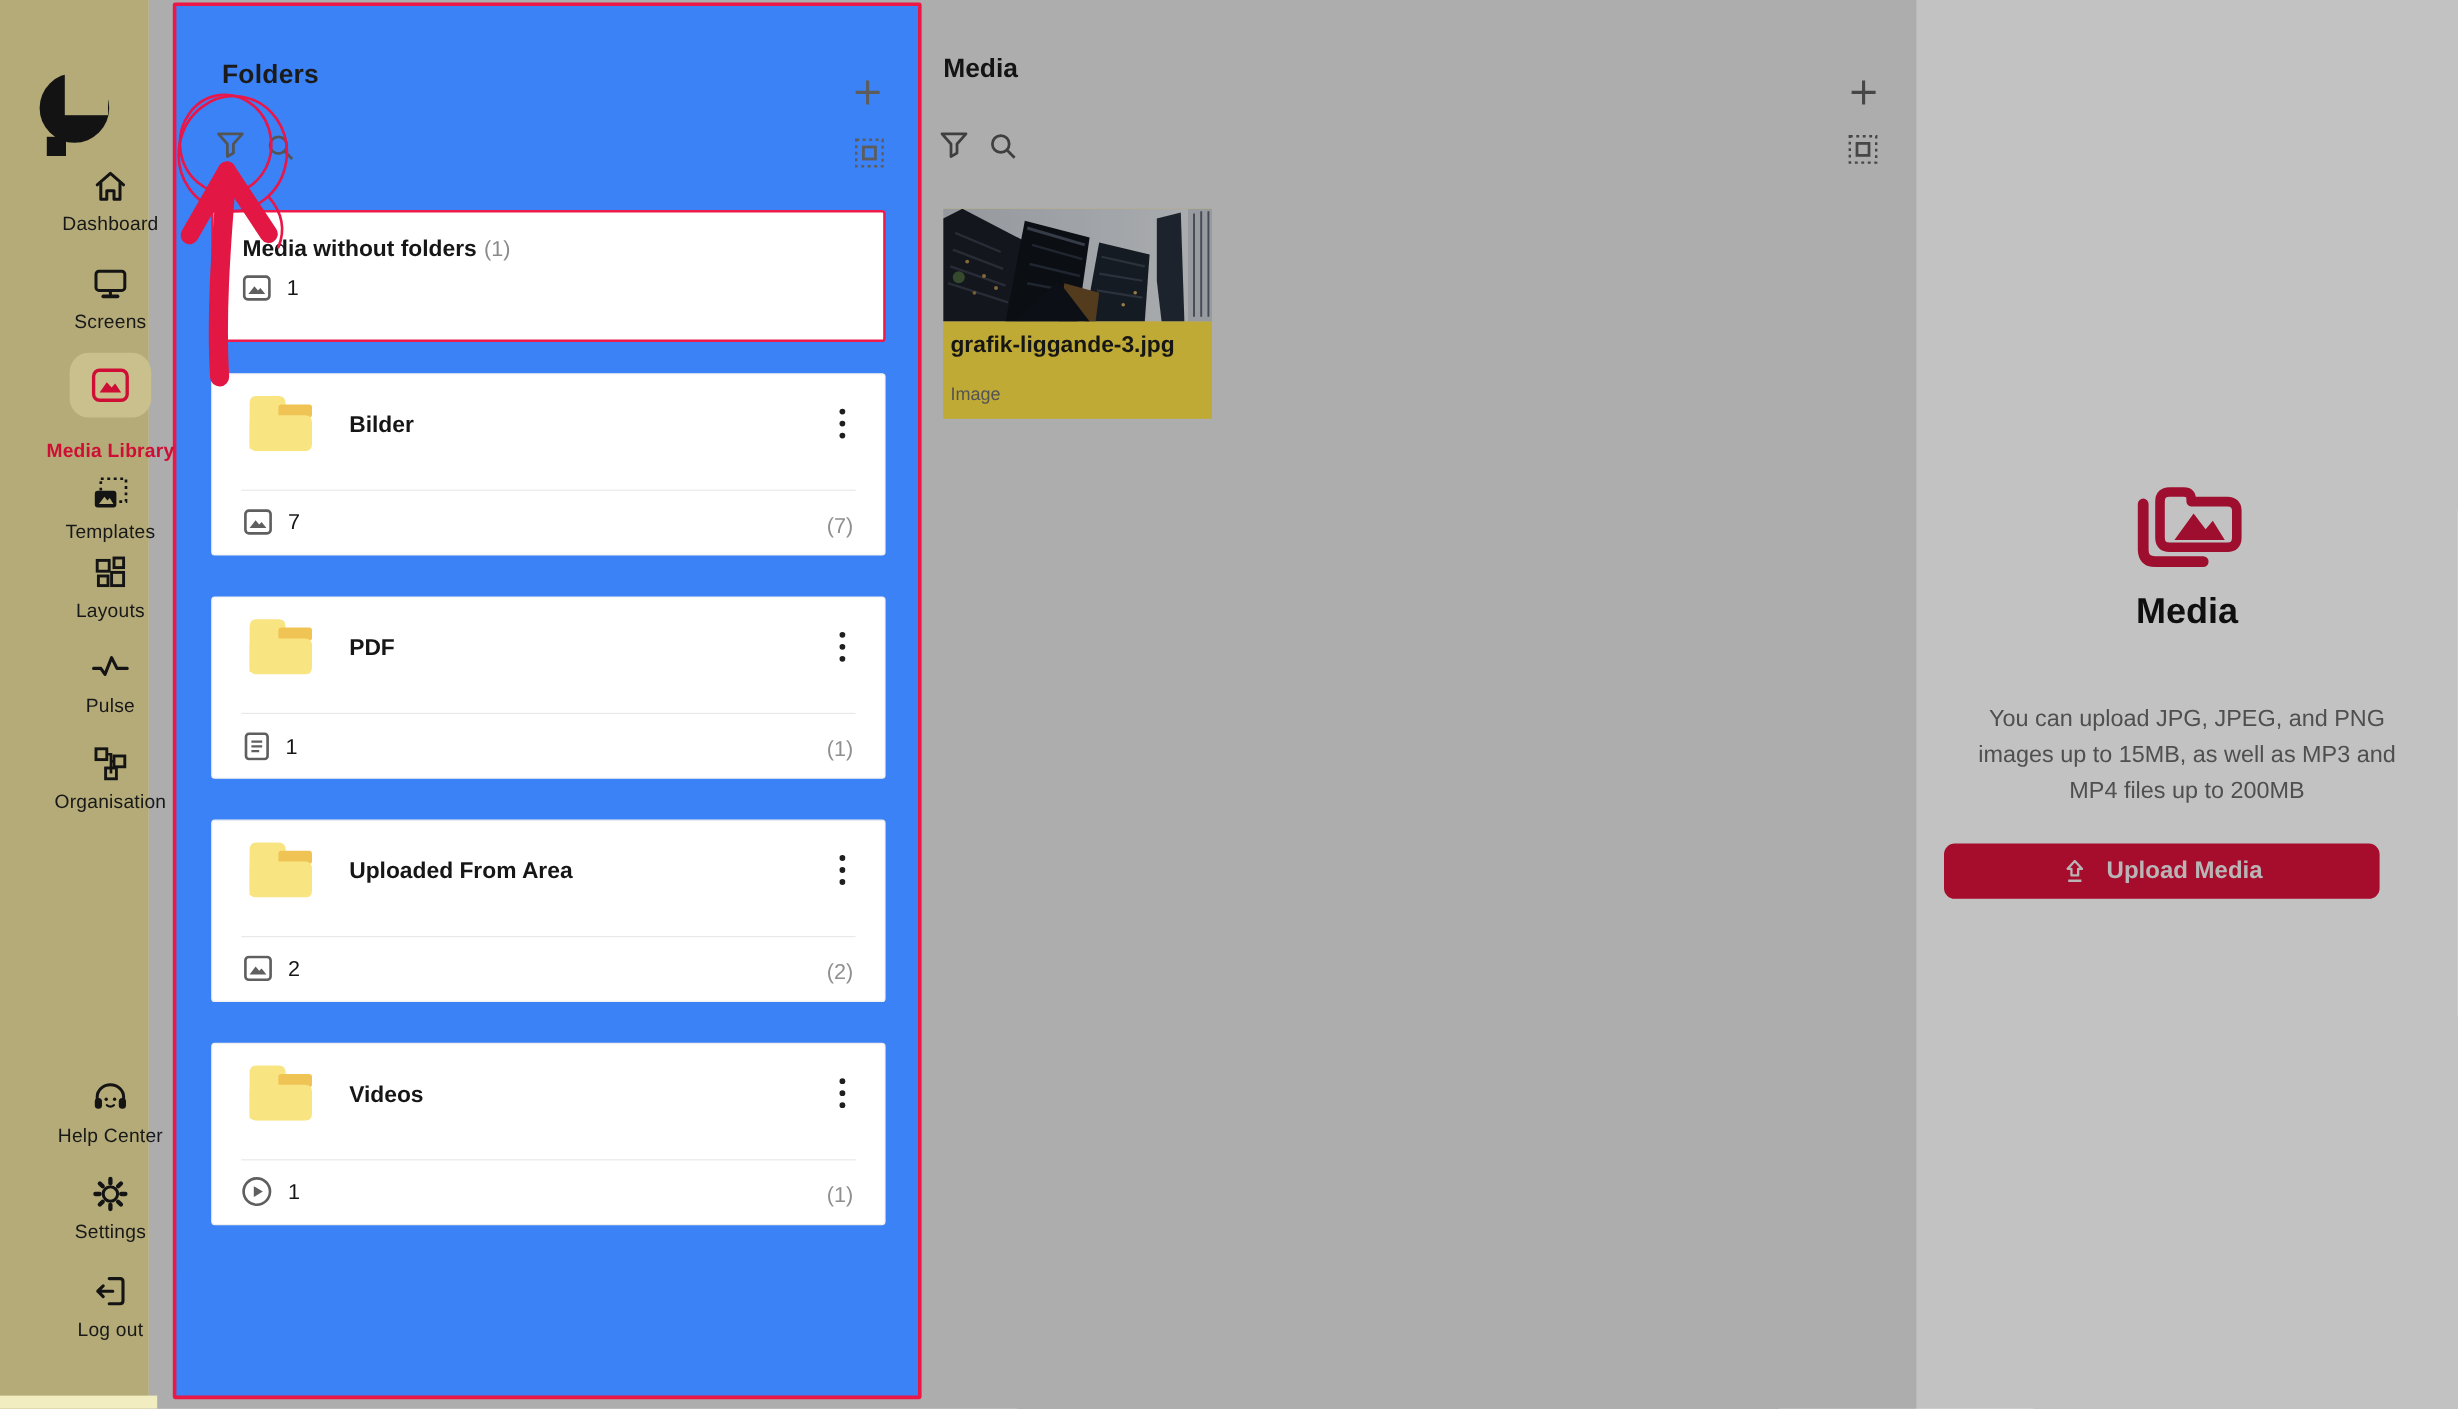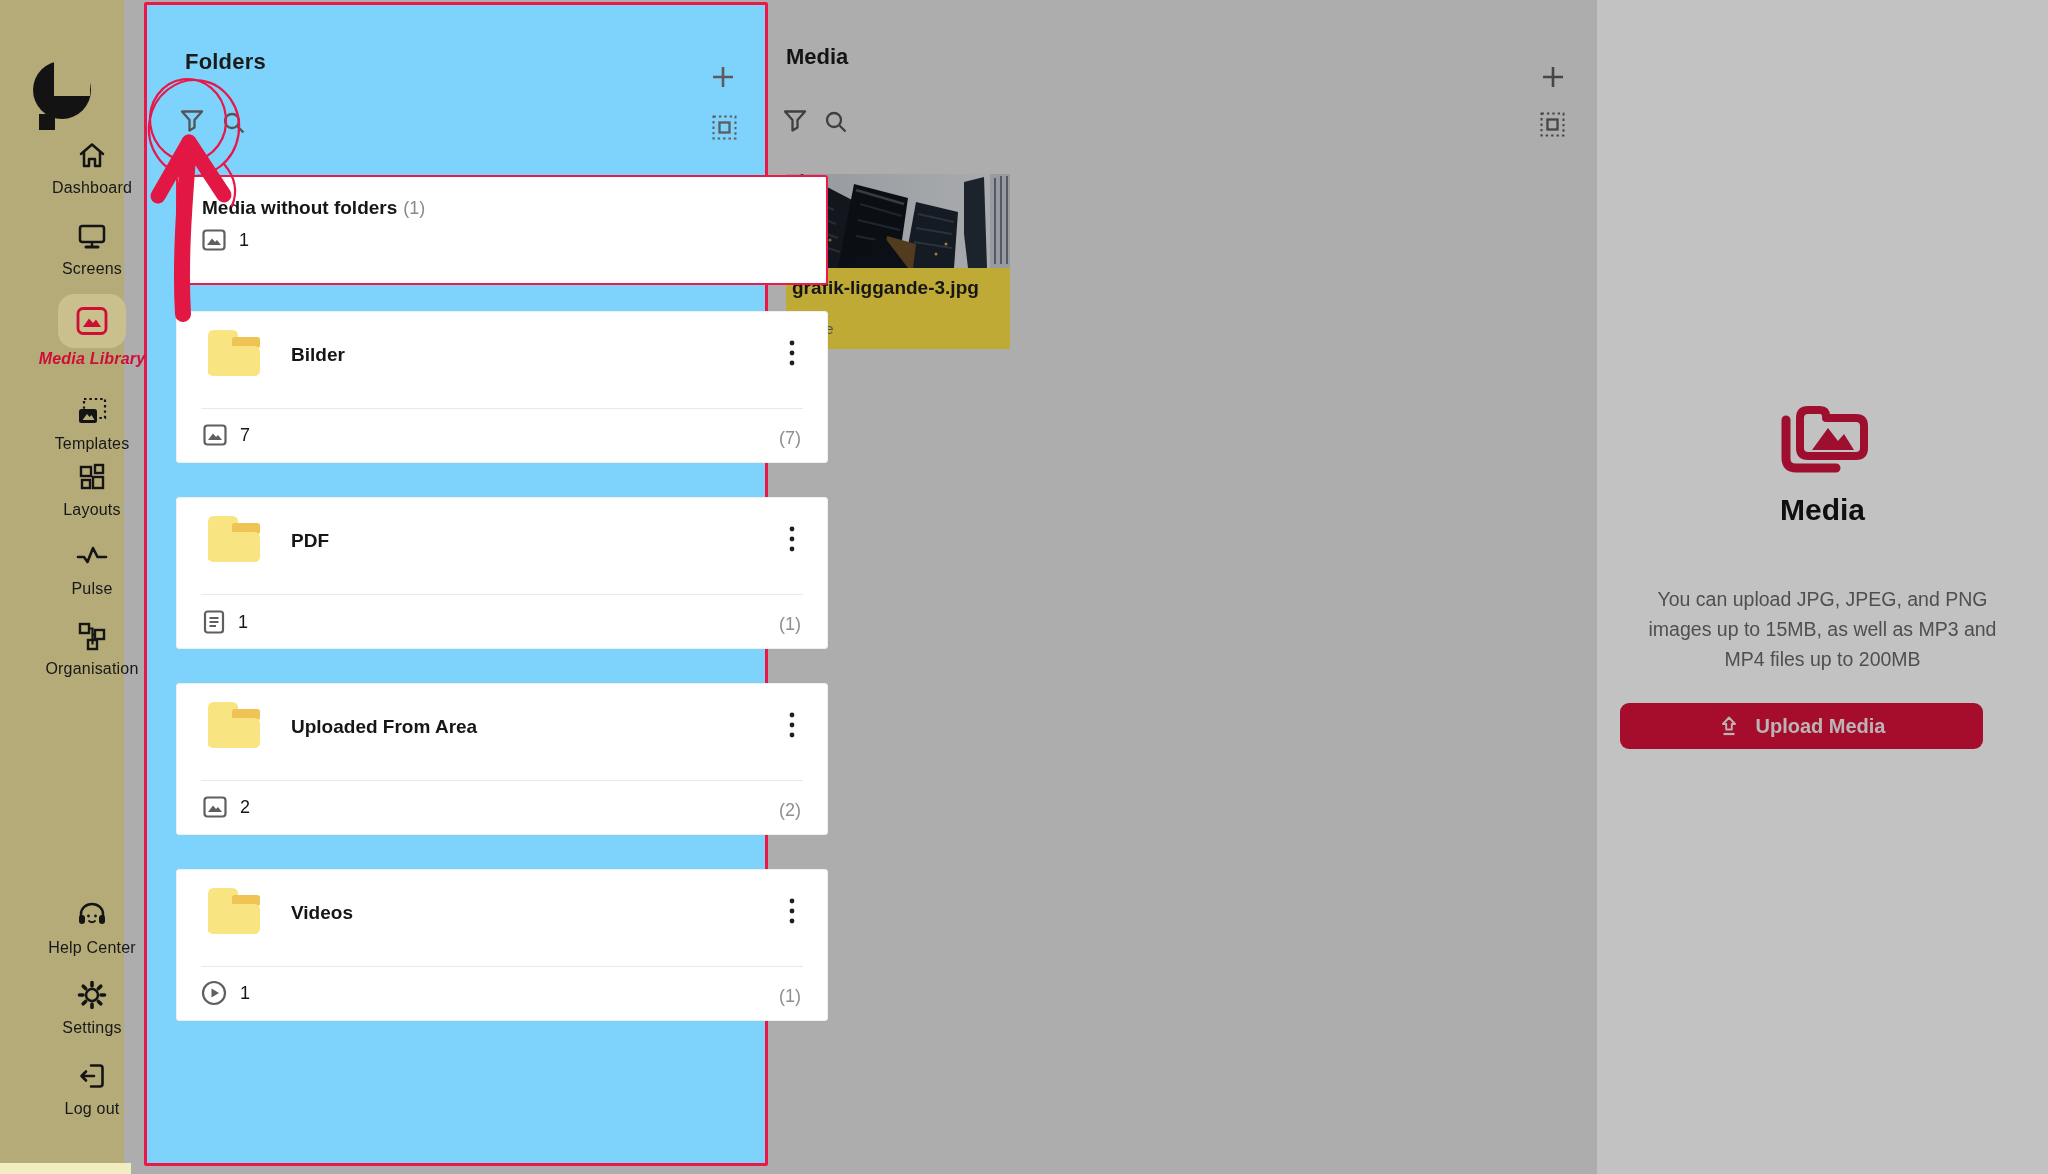--- a/index.html
+++ b/index.html
@@ -13,27 +13,27 @@
   .sidebar{position:absolute;left:0;top:0;width:124px;height:1174px;background:#b4ab78;z-index:30;}
   .logo{position:absolute;left:31px;top:57px;}
   .side-item{position:absolute;left:0;width:124px;display:flex;flex-direction:column;align-items:center;gap:9px;cursor:pointer;padding-left:30px;}
   .side-item .lbl{font-size:16px;color:#181818;letter-spacing:.2px;}
   .side-item.active .lbl{color:#ce0e35;font-weight:700;}
   .pill{width:68px;height:54px;background:#c9c08d;border-radius:16px;display:flex;align-items:center;justify-content:center;}
   .side-strip{position:absolute;left:0;top:1163px;width:131px;height:11px;background:#f2ecc1;z-index:35;}
   
   .dim{position:absolute;left:124px;top:0;width:1924px;height:1174px;background:rgba(0,0,0,0.24);z-index:20;}
   
-  .folders-panel{position:absolute;left:144px;top:2px;width:624px;height:1164px;background:#7dd3fc;
+  .folders-panel{position:absolute;left:144px;top:2px;width:624px;height:1164px;background:#3b82f6;
     border:3px solid #ea1747;border-radius:2px;box-sizing:border-box;z-index:25;}
   .panel-title{position:absolute;font-size:22px;font-weight:700;color:#1b1b1b;letter-spacing:.2px;}
   .folders-panel .panel-title{left:38px;top:44px;}
   .icon-btn{position:absolute;cursor:pointer;}
   .cards{position:absolute;left:29px;top:0;width:562px;}
-  .card{position:absolute;left:0;width:652px;background:#ffffff;border:1px solid #efefef;border-radius:3px;box-sizing:border-box;cursor:pointer;text-align:right;}
+  .card{position:absolute;left:0;width:562px;background:#ffffff;border:1px solid #efefef;border-radius:3px;box-sizing:border-box;cursor:pointer;text-align:right;}
   .card.unfiled{height:110px;border:2px solid #ee1a4b;}
   .card.folder{height:152px;}
   .unfiled-title{position:absolute;left:24px;top:20px;font-size:19px;font-weight:700;color:#161616;}
   .unfiled-title .suffix{font-weight:400;color:#8a8a8a;font-size:18px;margin-left:6px;}
   .count-row{position:absolute;left:24px;display:flex;align-items:center;gap:13px;}
   .count-num{font-size:18px;font-weight:500;color:#161616;}
   .folder-glyph{position:absolute;left:29px;top:16px;}
   .folder-name{position:absolute;left:114px;top:32px;font-size:19px;font-weight:700;color:#161616;}
   .kebab{position:absolute;right:32px;top:28px;cursor:pointer;}
   .divider{position:absolute;left:24px;right:24px;top:96px;height:1px;background:#e9e9e9;}
@@ -313,21 +313,21 @@
 
   <div class="side-item" style="top:221px;">
     <svg width="30" height="30" viewBox="0 0 30 30">
         <rect x="3" y="5" width="24" height="16" rx="2.5" fill="none" stroke="#141414" stroke-width="2.5"></rect>
         <path d="M15 21 V25" stroke="#141414" stroke-width="2.5"></path>
         <path d="M9 26 H21" stroke="#141414" stroke-width="3" stroke-linecap="round"></path>
       </svg>
     <span class="lbl">Screens</span>
   </div>
 
-  <div class="side-item active" style="top:294px;gap:2px;font-style:italic;">
+  <div class="side-item active" style="top:294px;gap:20px;">
     <div class="pill">
       <svg width="34" height="30" viewBox="0 0 34 30">
           <rect x="3" y="2.5" width="28" height="25" rx="5" fill="none" stroke="#ce0e35" stroke-width="2.8"></rect>
           <path d="M8 21 L14 12.5 L18 17 L21 13.5 L26 21 Z" fill="#ce0e35"></path>
         </svg>
     </div>
     <span class="lbl">Media Library</span>
   </div>
 
   <div class="side-item" style="top:396px;">

